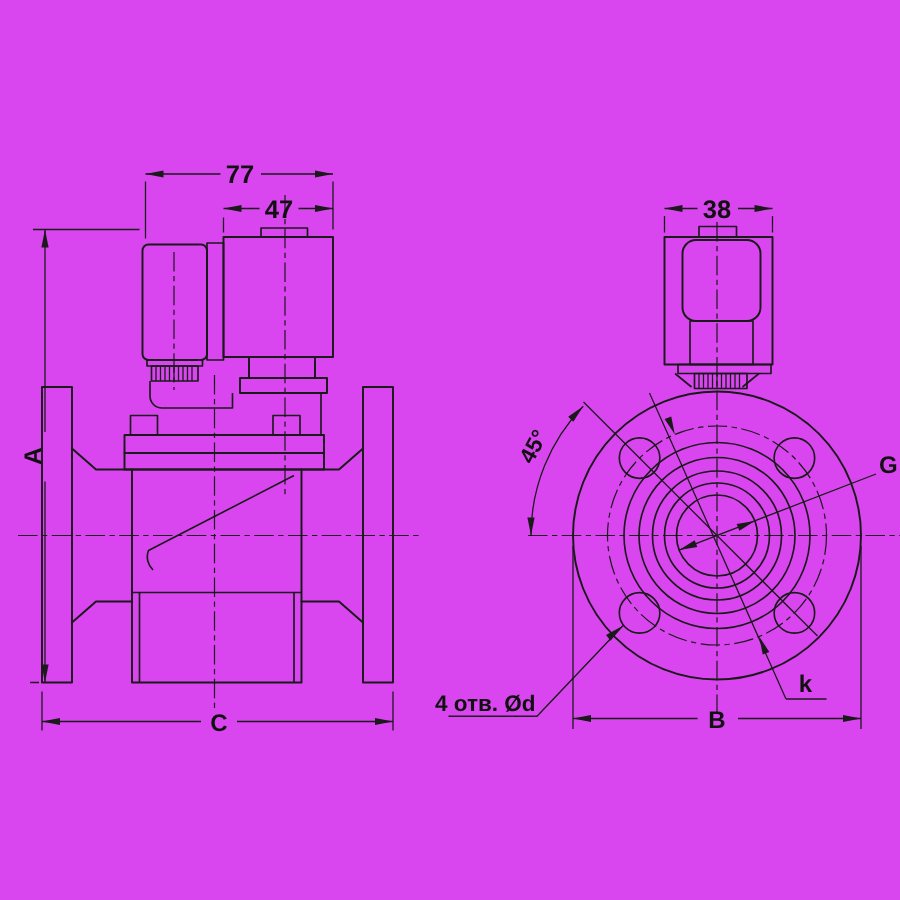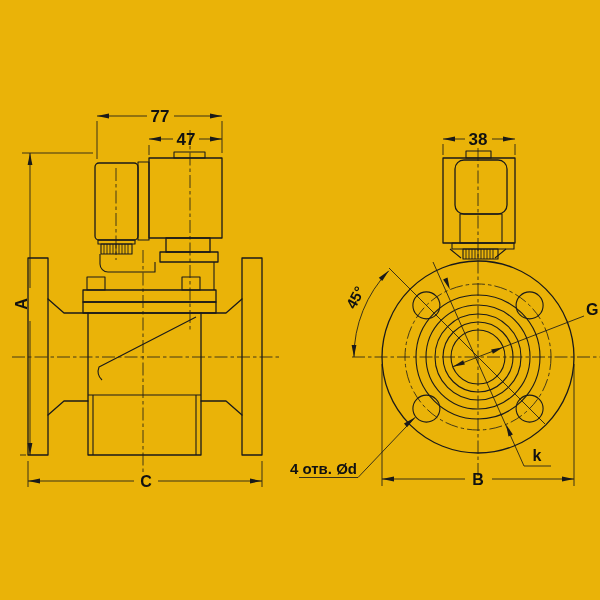--- a/index.html
+++ b/index.html
@@ -1,16 +1,16 @@
 <!DOCTYPE html>
 <html><head>
 <meta charset="utf-8">
 <style>
   html,body{margin:0;padding:0;background:#ffffff;}
-  .stage{width:600px;height:600px;position:relative;background:#eab308;overflow:hidden;}
+  .stage{width:600px;height:600px;position:relative;background:#d946ef;overflow:hidden;}
   svg{position:absolute;left:0;top:0;}
   .ol  {fill:none;stroke:#1a1a1a;stroke-width:1.3;stroke-linejoin:round;stroke-linecap:round;}
   .ol2 {fill:none;stroke:#1a1a1a;stroke-width:1.1;stroke-linejoin:round;}
   .thin{fill:none;stroke:#1a1a1a;stroke-width:0.85;stroke-linecap:butt;}
   .cl  {fill:none;stroke:#1a1a1a;stroke-width:0.8;stroke-dasharray:13 3 3.5 3;}
   .ah  {fill:#1a1a1a;stroke:none;}
   text {font-family:"Liberation Sans","DejaVu Sans",sans-serif;font-weight:bold;fill:#111111;}
   .dimnum{font-size:17px;}
   .dimletter{font-size:16px;}
   .note{font-size:15px;}

